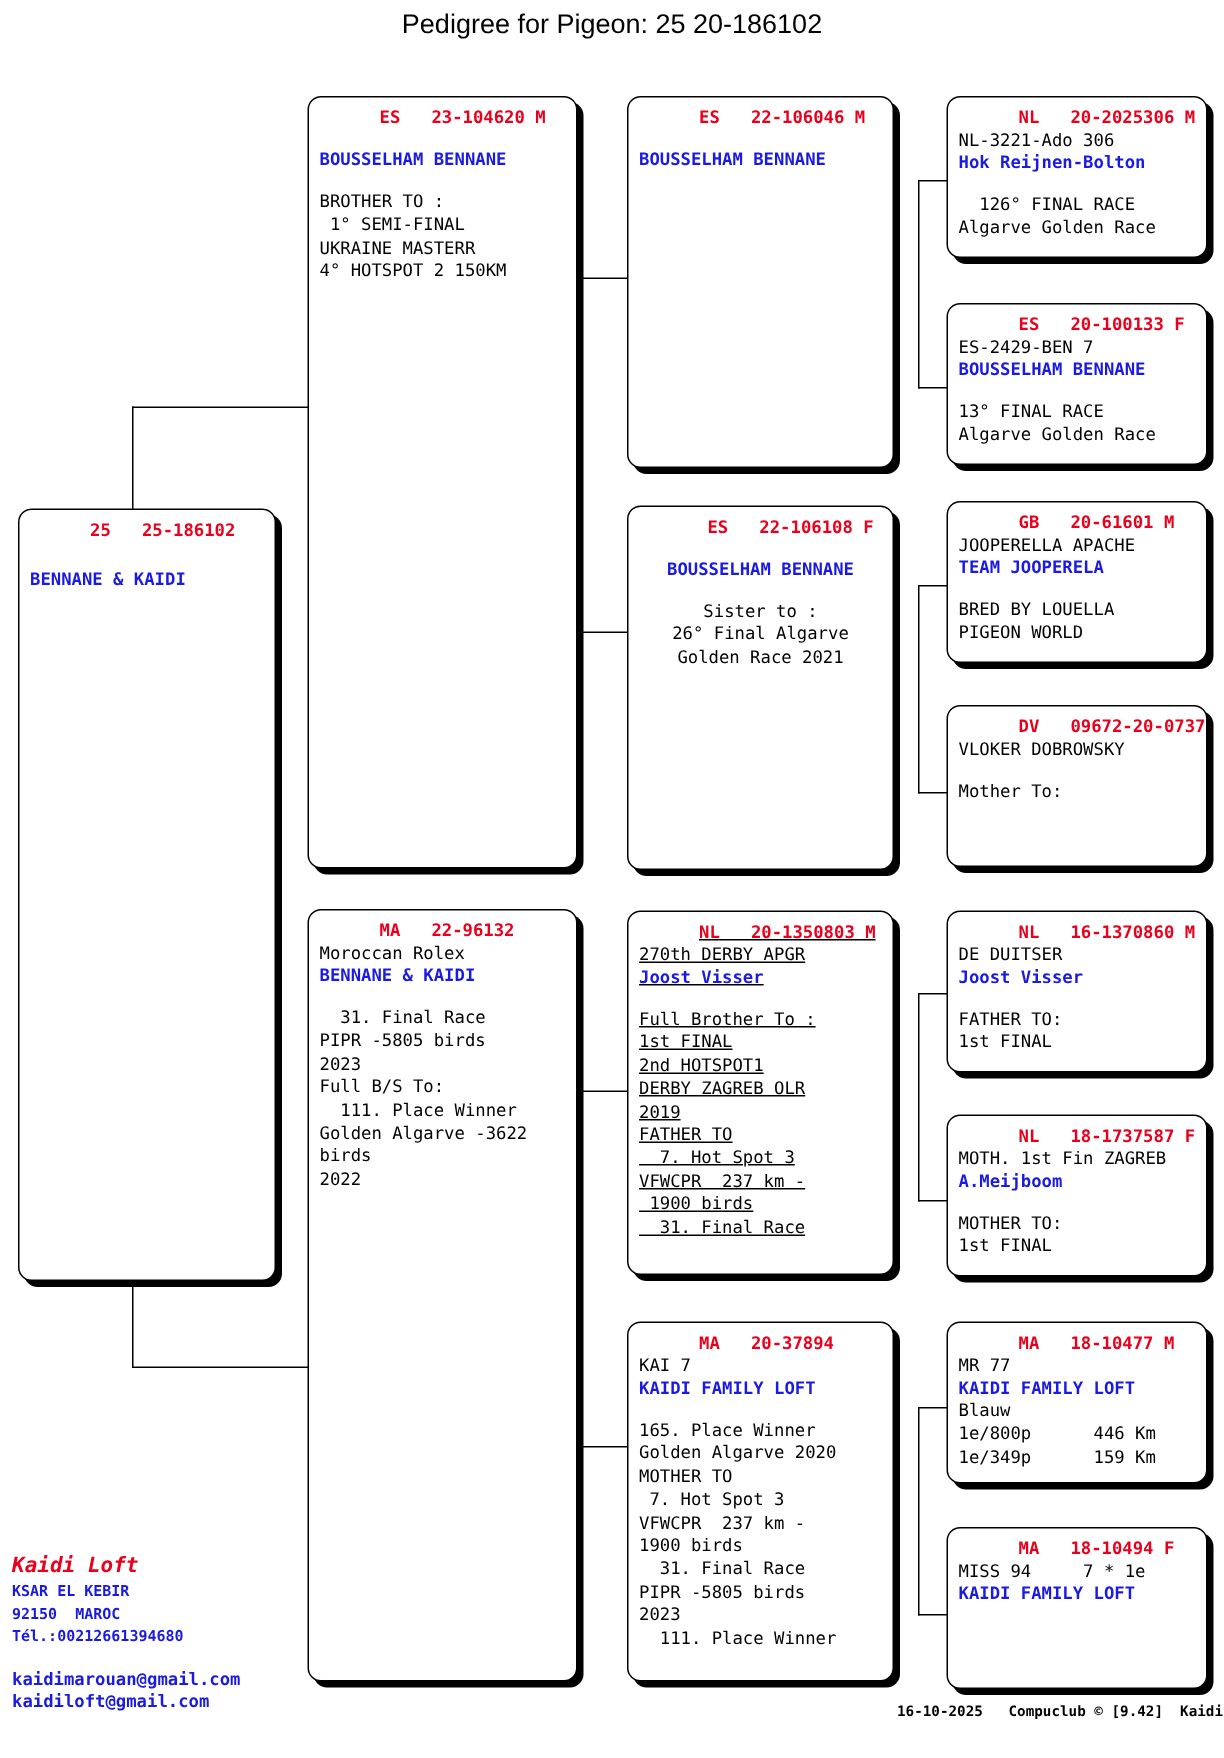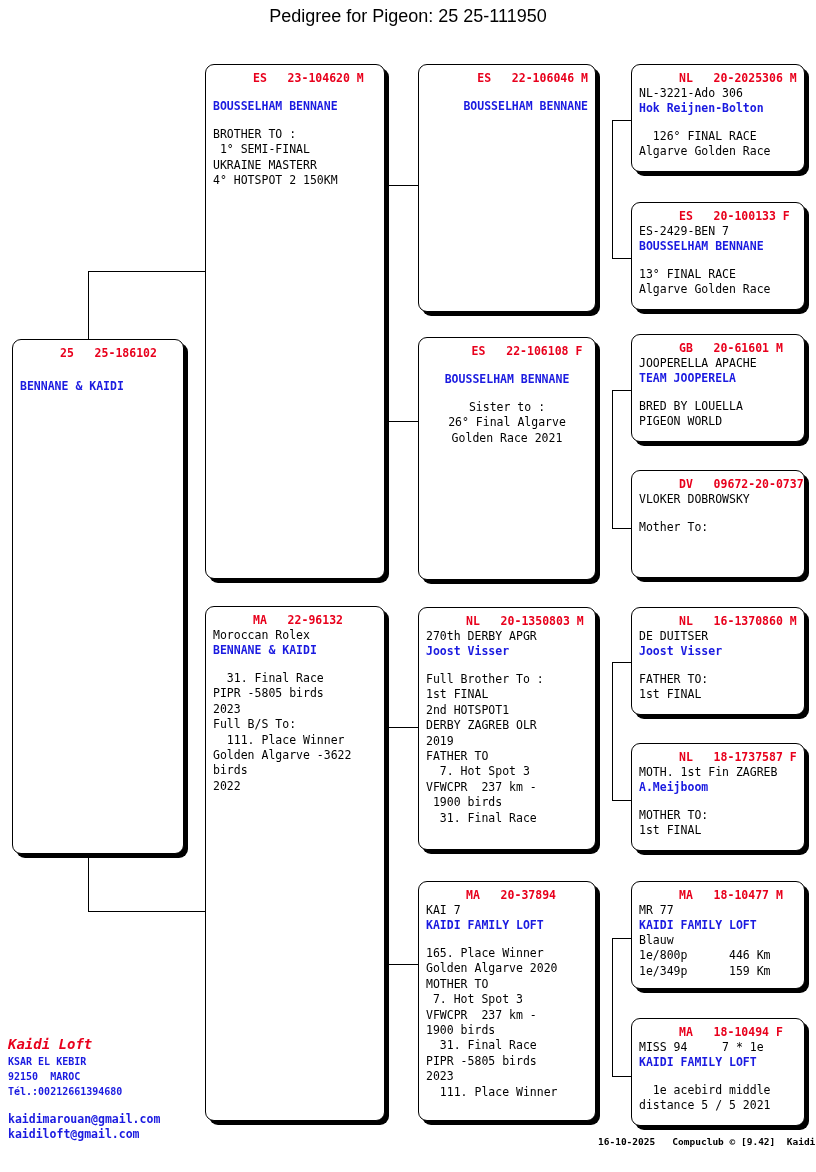--- a/index.html
+++ b/index.html
@@ -126,21 +126,21 @@
     color: #000000;
     white-space: pre;
     letter-spacing: 0px;
   }
 </style>
 </head>
 <body>
 
 <div id="page">
 
-  <div class="title">Pedigree for Pigeon: 25  25-111950</div>
+  <div class="title">Pedigree for Pigeon: 25  20-186102</div>
 
   <div class="ln v" style="left:88px; top:271px; height:641px;"></div>
   <div class="ln h" style="left:88px; top:271px; width:118px;"></div>
   <div class="ln h" style="left:88px; top:911px; width:118px;"></div>
   <div class="ln h" style="left:88px; top:591px; width:0px;"></div>
 
   <div class="ln v" style="left:300px; top:185px; height:237px;"></div>
   <div class="ln h" style="left:300px; top:185px; width:118px;"></div>
   <div class="ln h" style="left:300px; top:421px; width:118px;"></div>
 
@@ -186,37 +186,37 @@
     <div class="notes">  31. Final Race
 PIPR -5805 birds
 2023
 Full B/S To:
   111. Place Winner
 Golden Algarve -3622
 birds
 2022</div>
   </div>
 
-  <div class="card" style="left:418px; top:64px; width:178px; height:248px;text-align:right;">
+  <div class="card" style="left:418px; top:64px; width:178px; height:248px;">
     <div class="ring">ES   22-106046 M</div>
     <div class="spacer"></div>
     <div class="loft">BOUSSELHAM BENNANE</div>
     <div class="notes"></div>
   </div>
 
   <div class="card" style="left:418px; top:337px; width:178px; height:243px;text-align:center;">
     <div class="ring">ES   22-106108 F</div>
     <div class="spacer"></div>
     <div class="loft">BOUSSELHAM BENNANE</div>
     <div class="notes">Sister to :
 26° Final Algarve
 Golden Race 2021</div>
   </div>
 
-  <div class="card" style="left:418px; top:607px; width:178px; height:243px;">
+  <div class="card" style="left:418px; top:607px; width:178px; height:243px;text-decoration:underline;">
     <div class="ring">NL   20-1350803 M</div>
     <div class="nm">270th DERBY APGR</div>
     <div class="loft">Joost Visser</div>
     <div class="notes">Full Brother To :
 1st FINAL
 2nd HOTSPOT1
 DERBY ZAGREB OLR
 2019
 FATHER TO
   7. Hot Spot 3
@@ -293,22 +293,20 @@
     <div class="loft">KAIDI FAMILY LOFT</div>
     <div class="notes nogap">Blauw
 1e/800p      446 Km
 1e/349p      159 Km</div>
   </div>
 
   <div class="card" style="left:631px; top:1018px; width:174px; height:108px;">
     <div class="ring">MA   18-10494 F</div>
     <div class="nm">MISS 94     7 * 1e</div>
     <div class="loft">KAIDI FAMILY LOFT</div>
-    <div class="notes">  1e acebird middle
-distance 5 / 5 2021</div>
   </div>
 
   <div class="loft-block">
     <div class="lt-name">Kaidi Loft</div>
     <div class="lt-line">KSAR EL KEBIR</div>
     <div class="lt-line">92150  MAROC</div>
     <div class="lt-line">Tél.:00212661394680</div>
     <div class="lt-gap"></div>
     <div class="lt-mail">kaidimarouan@gmail.com</div>
     <div class="lt-mail">kaidiloft@gmail.com</div>

